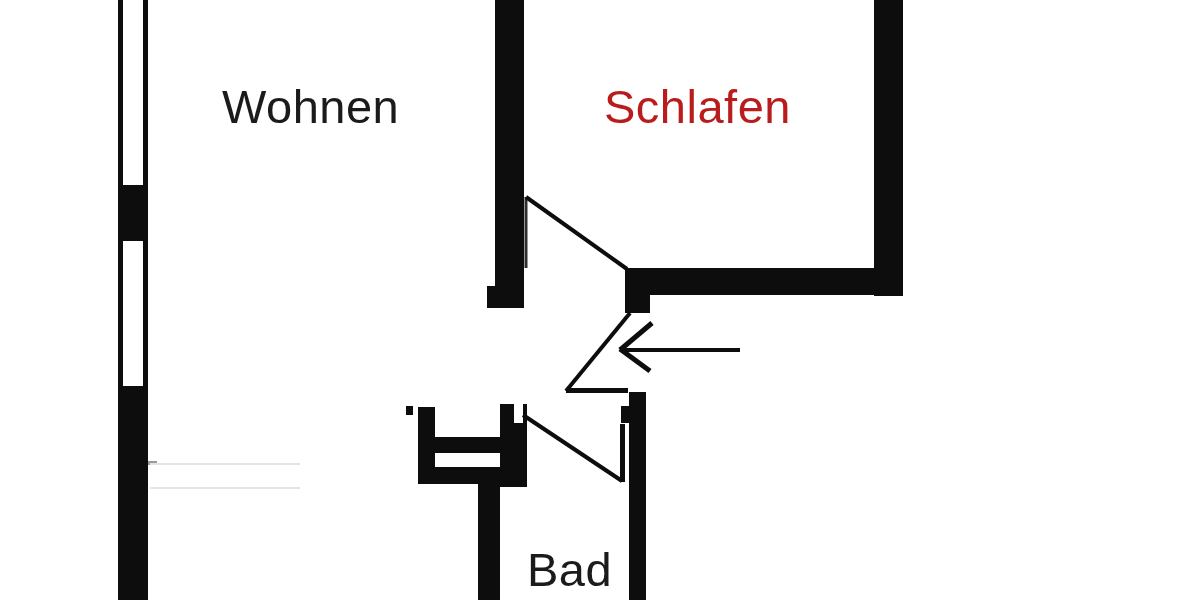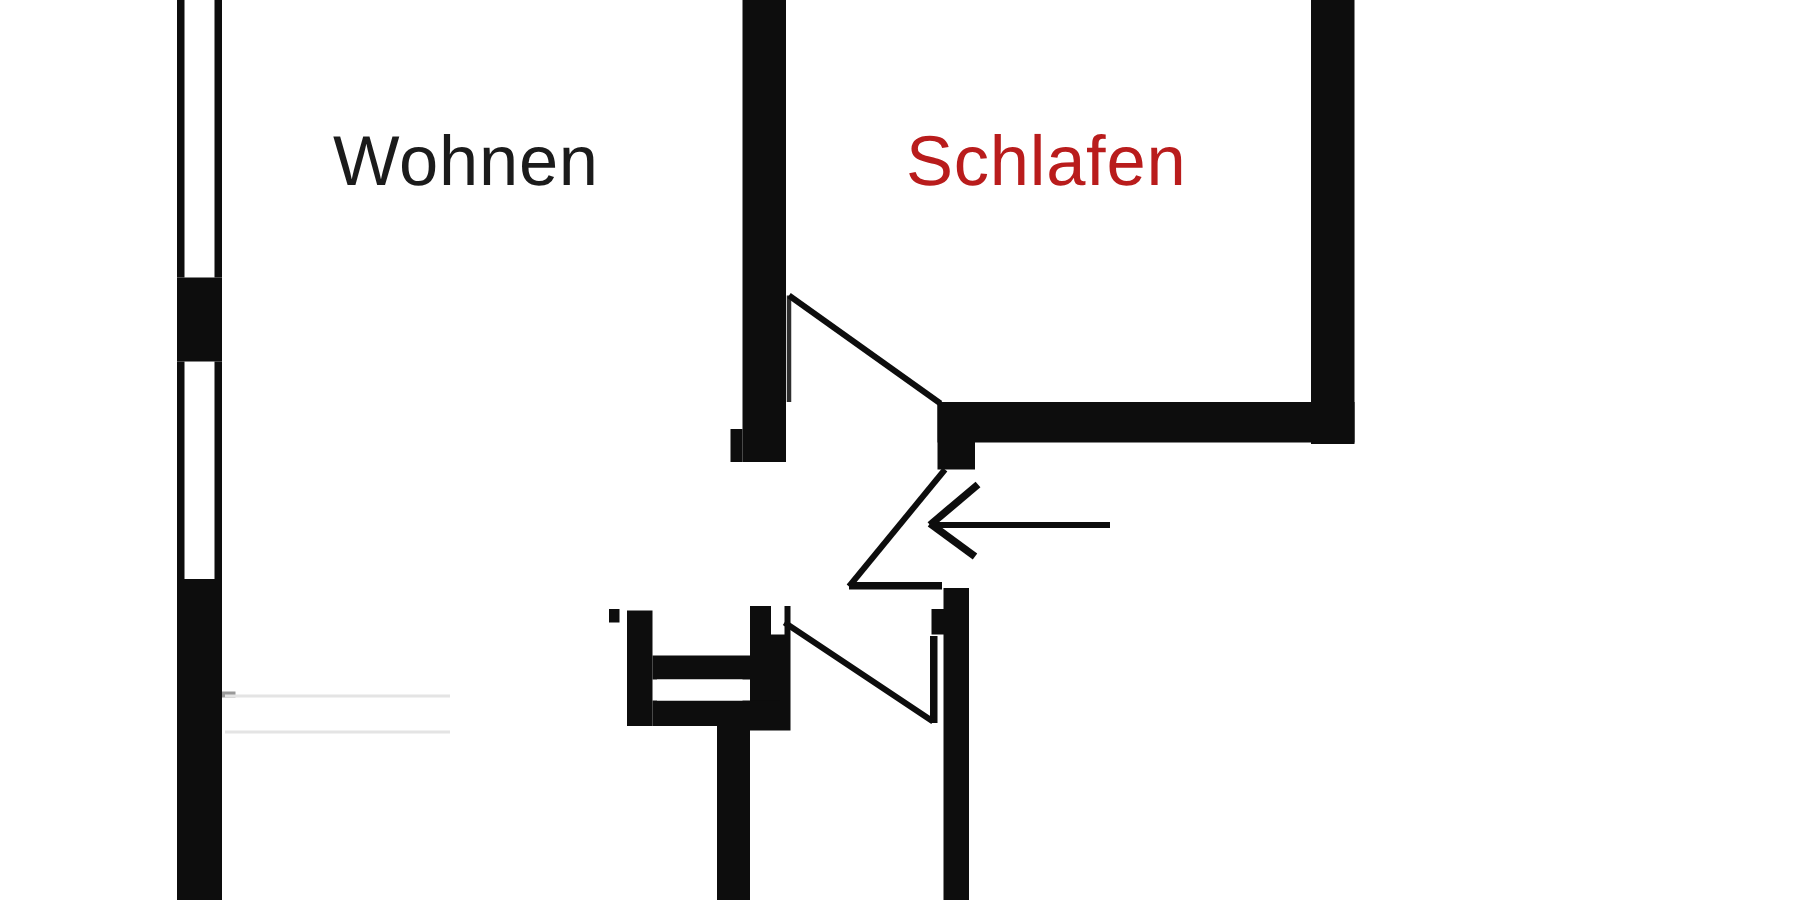--- a/index.html
+++ b/index.html
@@ -71,13 +71,14 @@
       <line x1="526" y1="197" x2="526" y2="268" stroke="#2e2e2e" stroke-width="3"></line>
       <line x1="526" y1="197" x2="627" y2="269" stroke="#0d0d0d" stroke-width="4"></line>
       <line x1="630" y1="313" x2="566" y2="391" stroke="#0d0d0d" stroke-width="4"></line>
       <line x1="523" y1="415" x2="622" y2="481" stroke="#0d0d0d" stroke-width="4"></line>
       <line x1="624" y1="350" x2="740" y2="350" stroke="#0d0d0d" stroke-width="4"></line>
       <line x1="652" y1="323" x2="620" y2="350" stroke="#0d0d0d" stroke-width="5"></line>
       <line x1="620" y1="349" x2="650" y2="371" stroke="#0d0d0d" stroke-width="5"></line>
     </svg>
   <div class="label" id="label-wohnen" style="color: rgb(27, 27, 27);">Wohnen</div>
   <div class="label" id="label-schlafen" style="color: #b91c1c;">Schlafen</div>
+  <div class="label" id="label-bad" style="color: rgb(27, 27, 27);">Bad</div>
 </div>
 
 </body></html>

